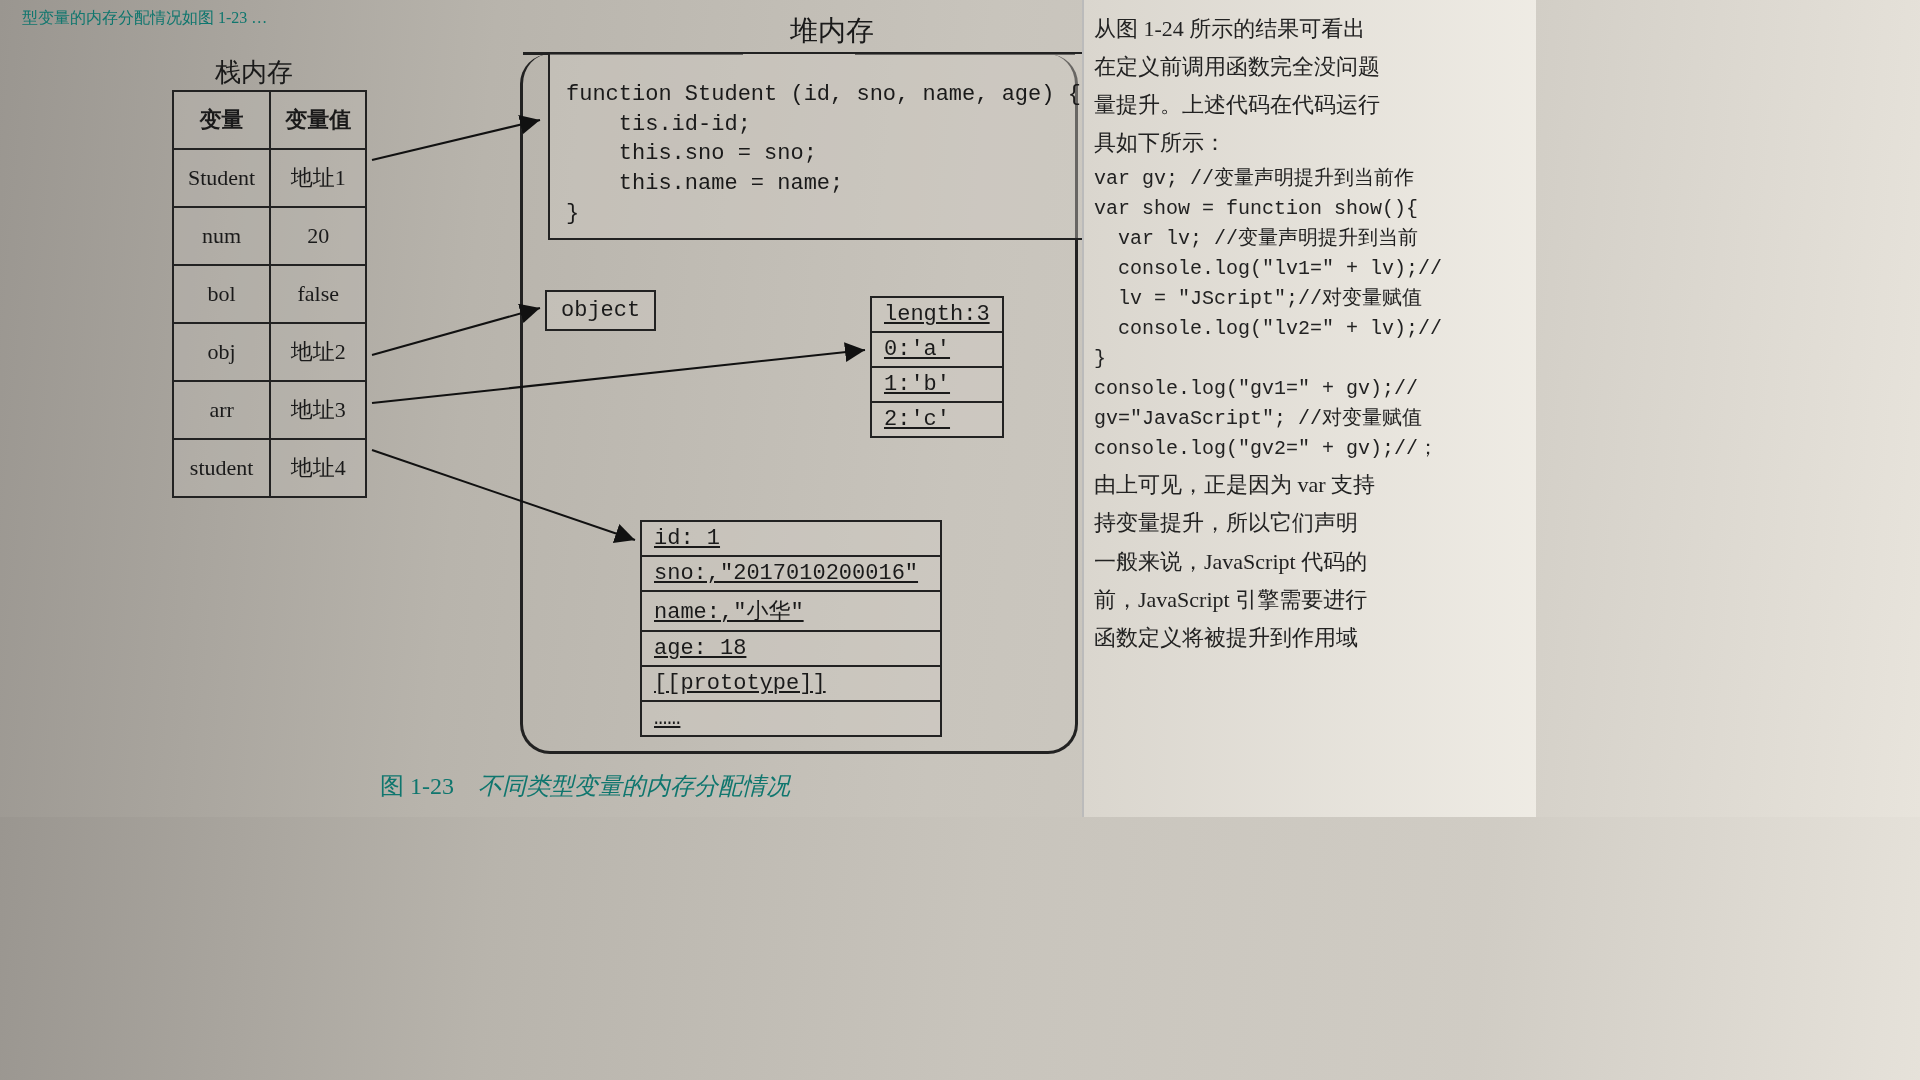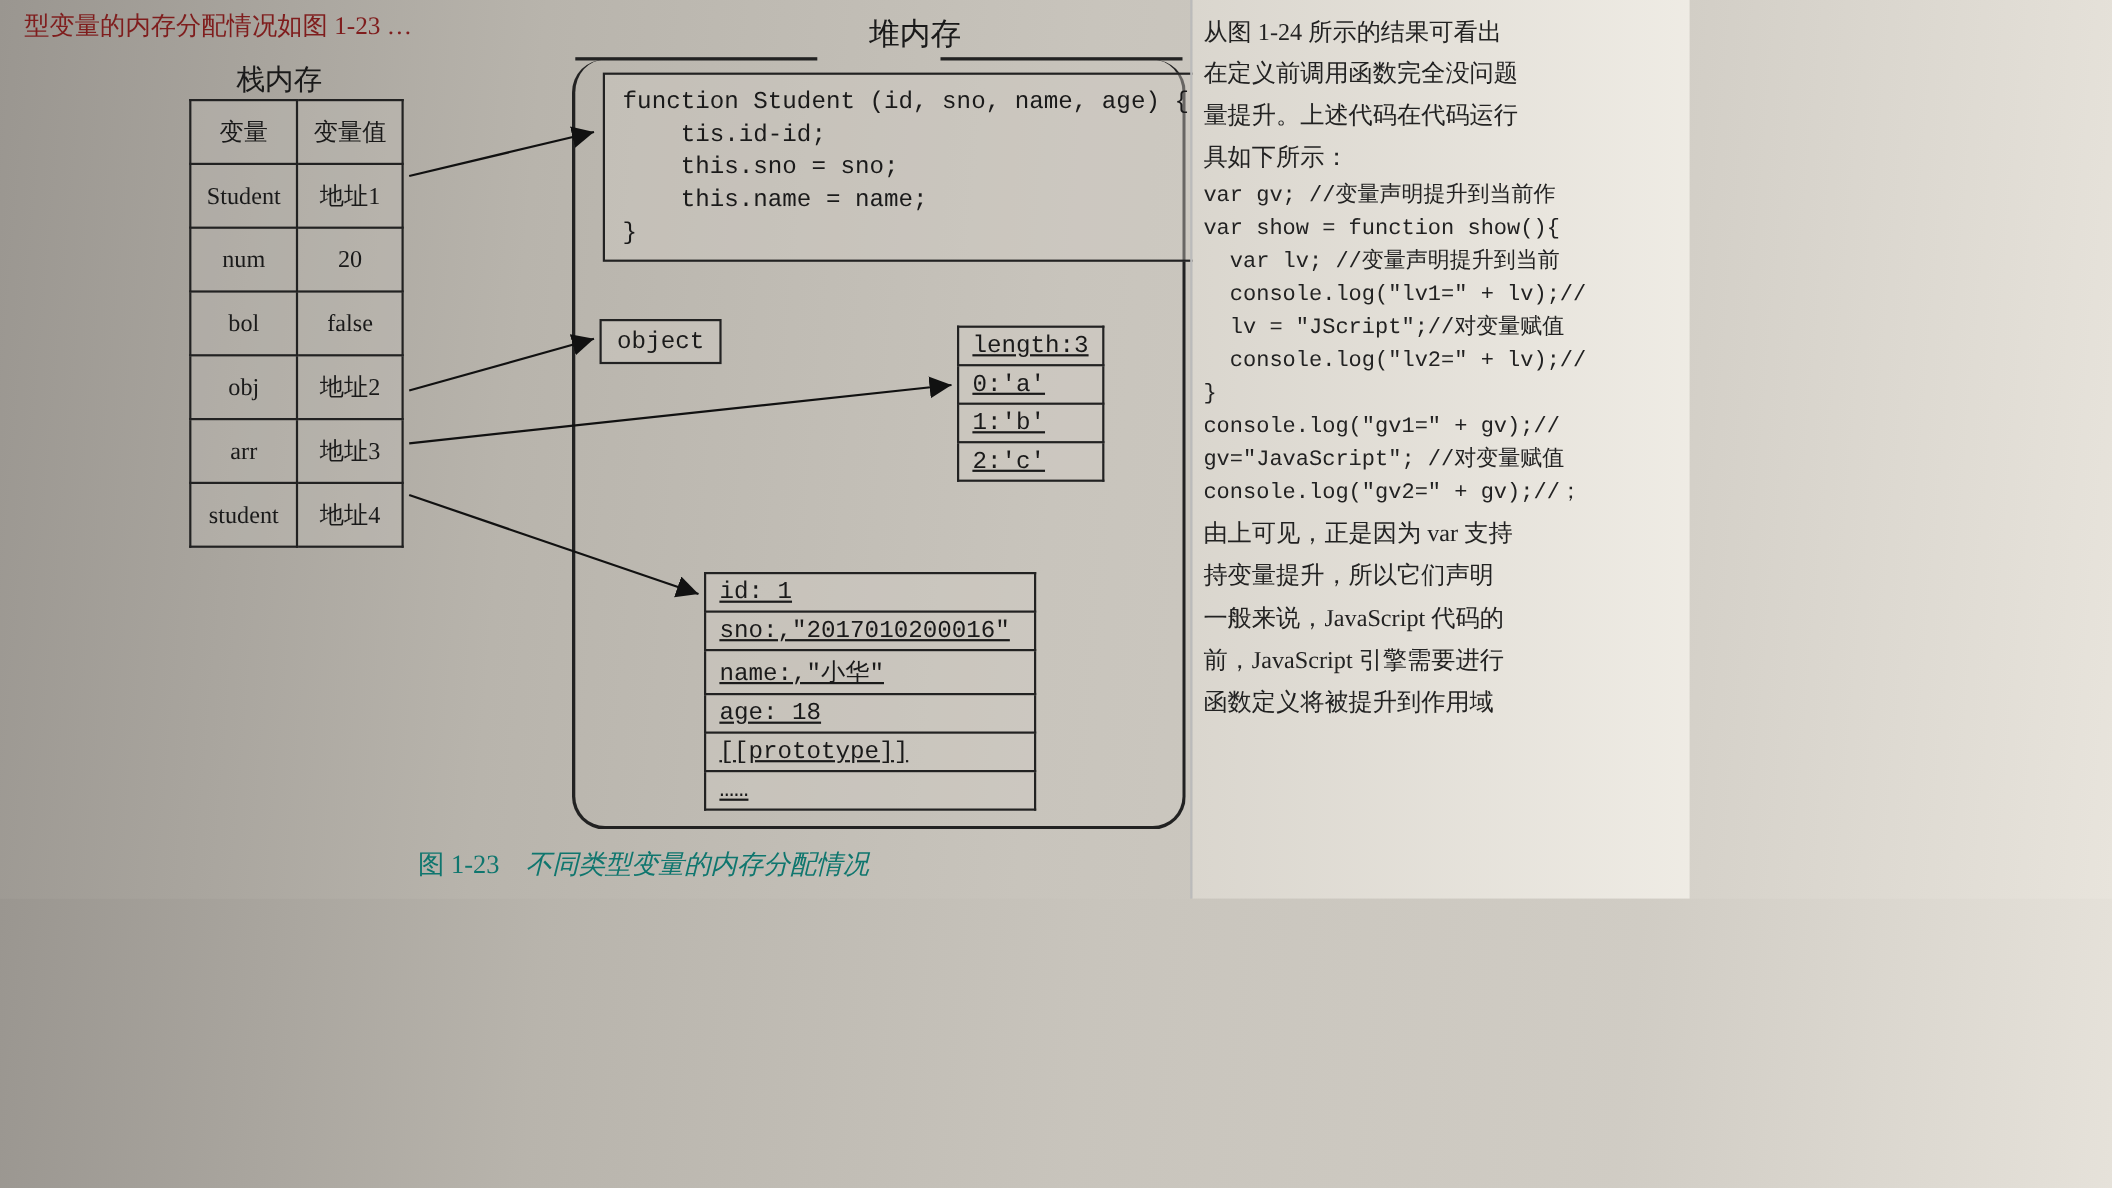--- a/index.html
+++ b/index.html
@@ -10,22 +10,22 @@
     background: linear-gradient(95deg, #9a9690 0%, #b8b4ac 25%, #c8c4bc 50%, #d0ccc4 75%, #e8e4dc 100%);
     font-family: "Songti SC", "SimSun", serif;
     color: #1a1a1a;
     position: relative;
     overflow: hidden;
   }
   .page-top-text {
     position: absolute;
     top: 8px;
     left: 22px;
-    font-size: 23px;
-    color: #7f1d1d;
+    font-size: 16px;
+    color: #0f766e;
   }
   .stack-label {
     position: absolute;
     top: 55px;
     left: 215px;
     font-size: 26px;
   }
   .heap-label {
     position: absolute;
     top: 12px;
@@ -40,21 +40,21 @@
     font-size: 22px;
   }
   .stack-table td {
     border: 2px solid #222;
     padding: 8px 14px;
     text-align: center;
     background: rgba(200,196,188,0.3);
     min-width: 92px;
     height: 58px;
   }
-  .stack-table .hdr { font-weight: normal; }
+  .stack-table .hdr { font-weight: bold; }
 
   .heap-outer {
     position: absolute;
     top: 54px;
     left: 520px;
     width: 558px;
     height: 700px;
     border: 3px solid #222;
     border-radius: 30px 30px 30px 30px;
     border-top: none;
@@ -66,25 +66,25 @@
     top: -2px;
     height: 3px;
     background: #222;
     width: 220px;
   }
   .heap-outer::before { left: 0; }
   .heap-outer::after  { right: 0; }
 
   .code-box {
     position: absolute;
-    top: 66px;
+    top: 52px;
     left: 548px;
     width: 548px;
     border: 2px solid #222;
-    padding: 10px 16px 10px 16px;
+    padding: 26px 16px 10px 16px;
     font-family: "Consolas", "Courier New", monospace;
     font-size: 22px;
     line-height: 1.35;
     white-space: pre;
     background: rgba(210,206,198,0.4);
   }
 
   .obj-box {
     position: absolute;
     border: 2px solid #222;

